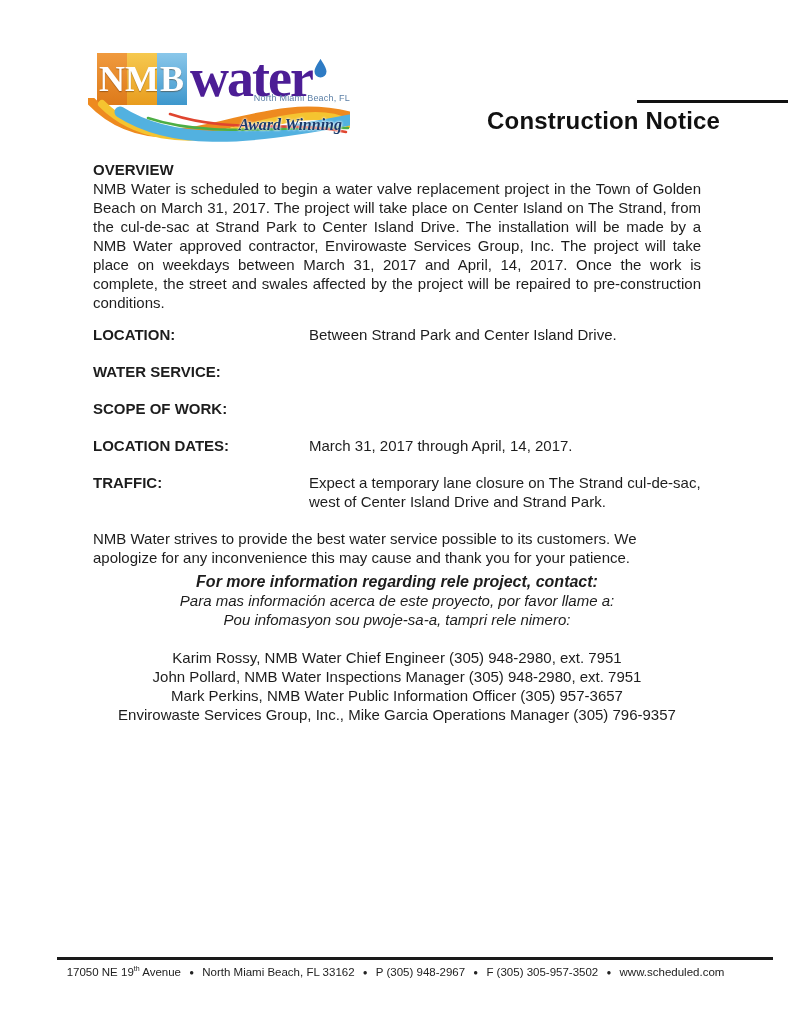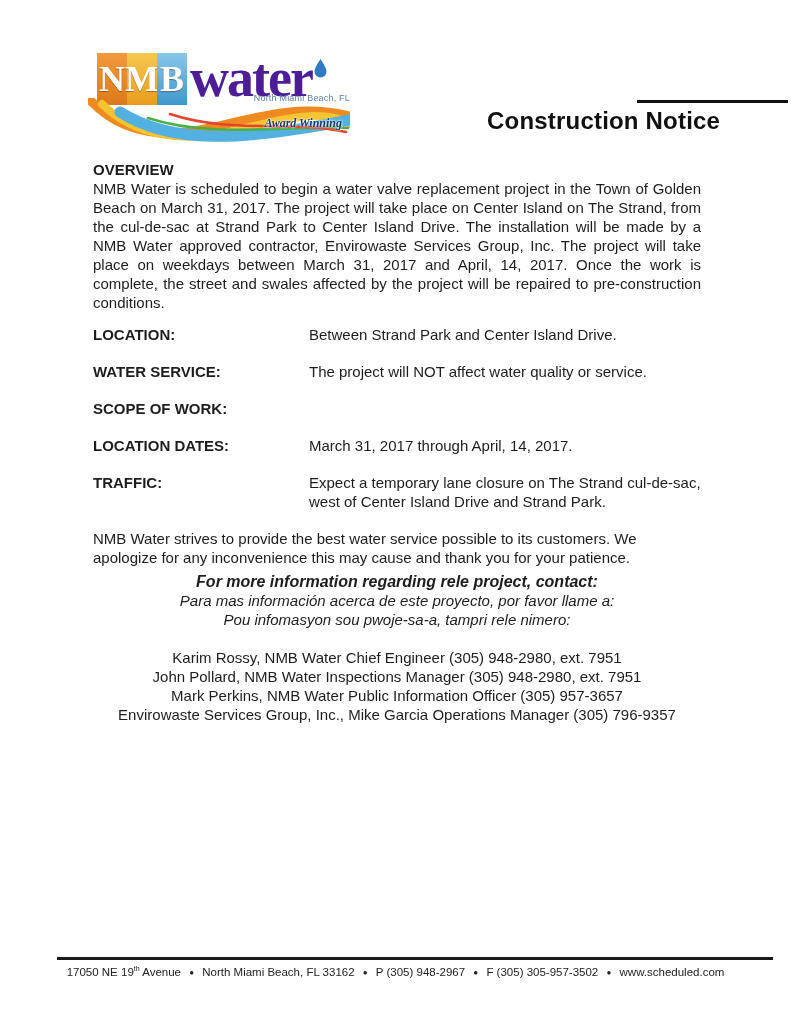--- a/index.html
+++ b/index.html
@@ -33,21 +33,21 @@
   }
   .droplet { margin-left: 2px; margin-top: 6px; }
   .logo-tagline {
     position: absolute; right: 0; top: 57px;
     font-size: 9px; color: #5B7FA6; letter-spacing: .2px;
   }
   .waves { position: absolute; left: 0; top: 62px; }
   .award {
     position: absolute; right: 8px; top: 80px; z-index: 2;
     font-family: "Liberation Serif", serif; font-style: italic; font-weight: bold;
-    font-size: 12px; color: #1A3A6B;
+    font-size: 16px; color: #1A3A6B;
     text-shadow: 0 0 2px #fff, 0 0 3px #fff;
     text-align: right;
   }
 
   
   .title-rule { position: absolute; left: 637px; top: 100px; width: 151px; height: 3px; background: #111; }
   .page-title {
     position: absolute; left: 487px; top: 107px;
     font-size: 24px; font-weight: bold; color: #111; letter-spacing: .2px;
   }
@@ -108,21 +108,20 @@
     <div class="overview-heading">OVERVIEW</div>
     <p class="overview-body">NMB Water is scheduled to begin a water valve replacement project in the Town of Golden Beach on March 31, 2017. The project will take place on Center Island on The Strand, from the cul-de-sac at Strand Park to Center Island Drive. The installation will be made by a NMB Water approved contractor, Envirowaste Services Group, Inc. The project will take place on weekdays between March 31, 2017 and April, 14, 2017. Once the work is complete, the street and swales affected by the project will be repaired to pre-construction conditions.</p>
 
     <div class="details">
       <div class="detail-row">
         <span class="detail-label">LOCATION:</span>
         <span class="detail-value">Between Strand Park and Center Island Drive.</span>
       </div>
       <div class="detail-row">
         <span class="detail-label">WATER SERVICE:</span>
-        <span class="detail-value">The project will NOT affect water quality or service.</span>
       </div>
       <div class="detail-row">
         <span class="detail-label">SCOPE OF WORK:</span>
       </div>
       <div class="detail-row">
         <span class="detail-label">LOCATION DATES:</span>
         <span class="detail-value">March 31, 2017 through April, 14, 2017.</span>
       </div>
       <div class="detail-row">
         <span class="detail-label">TRAFFIC:</span>

